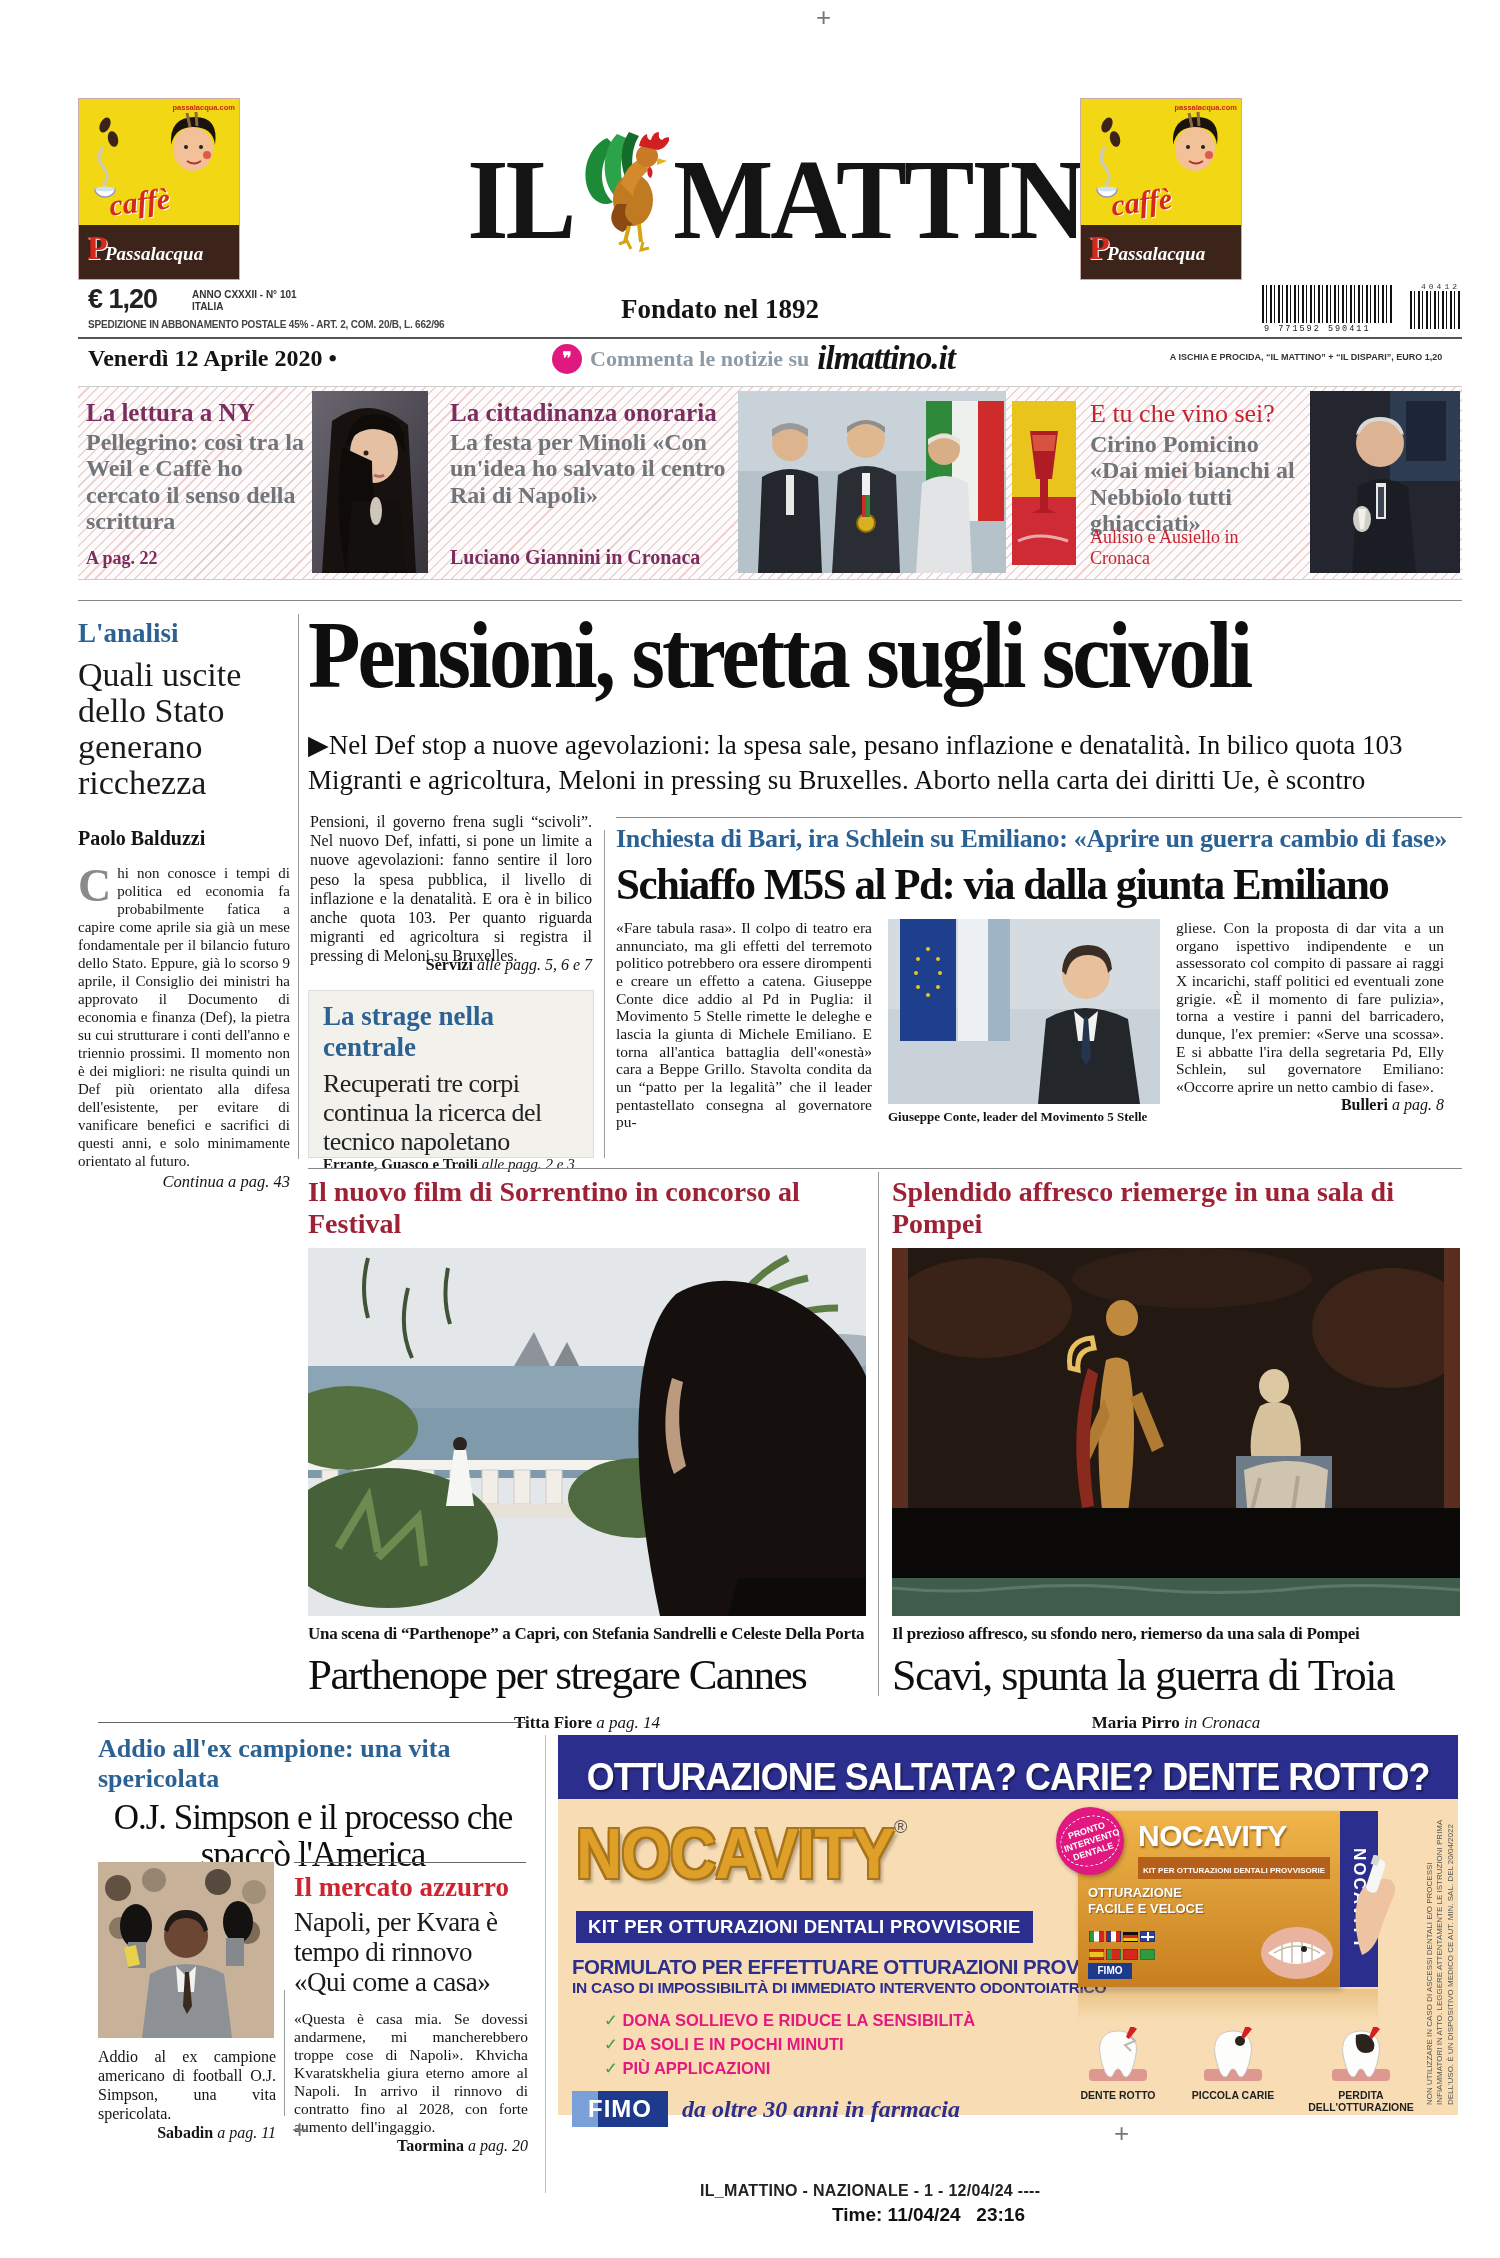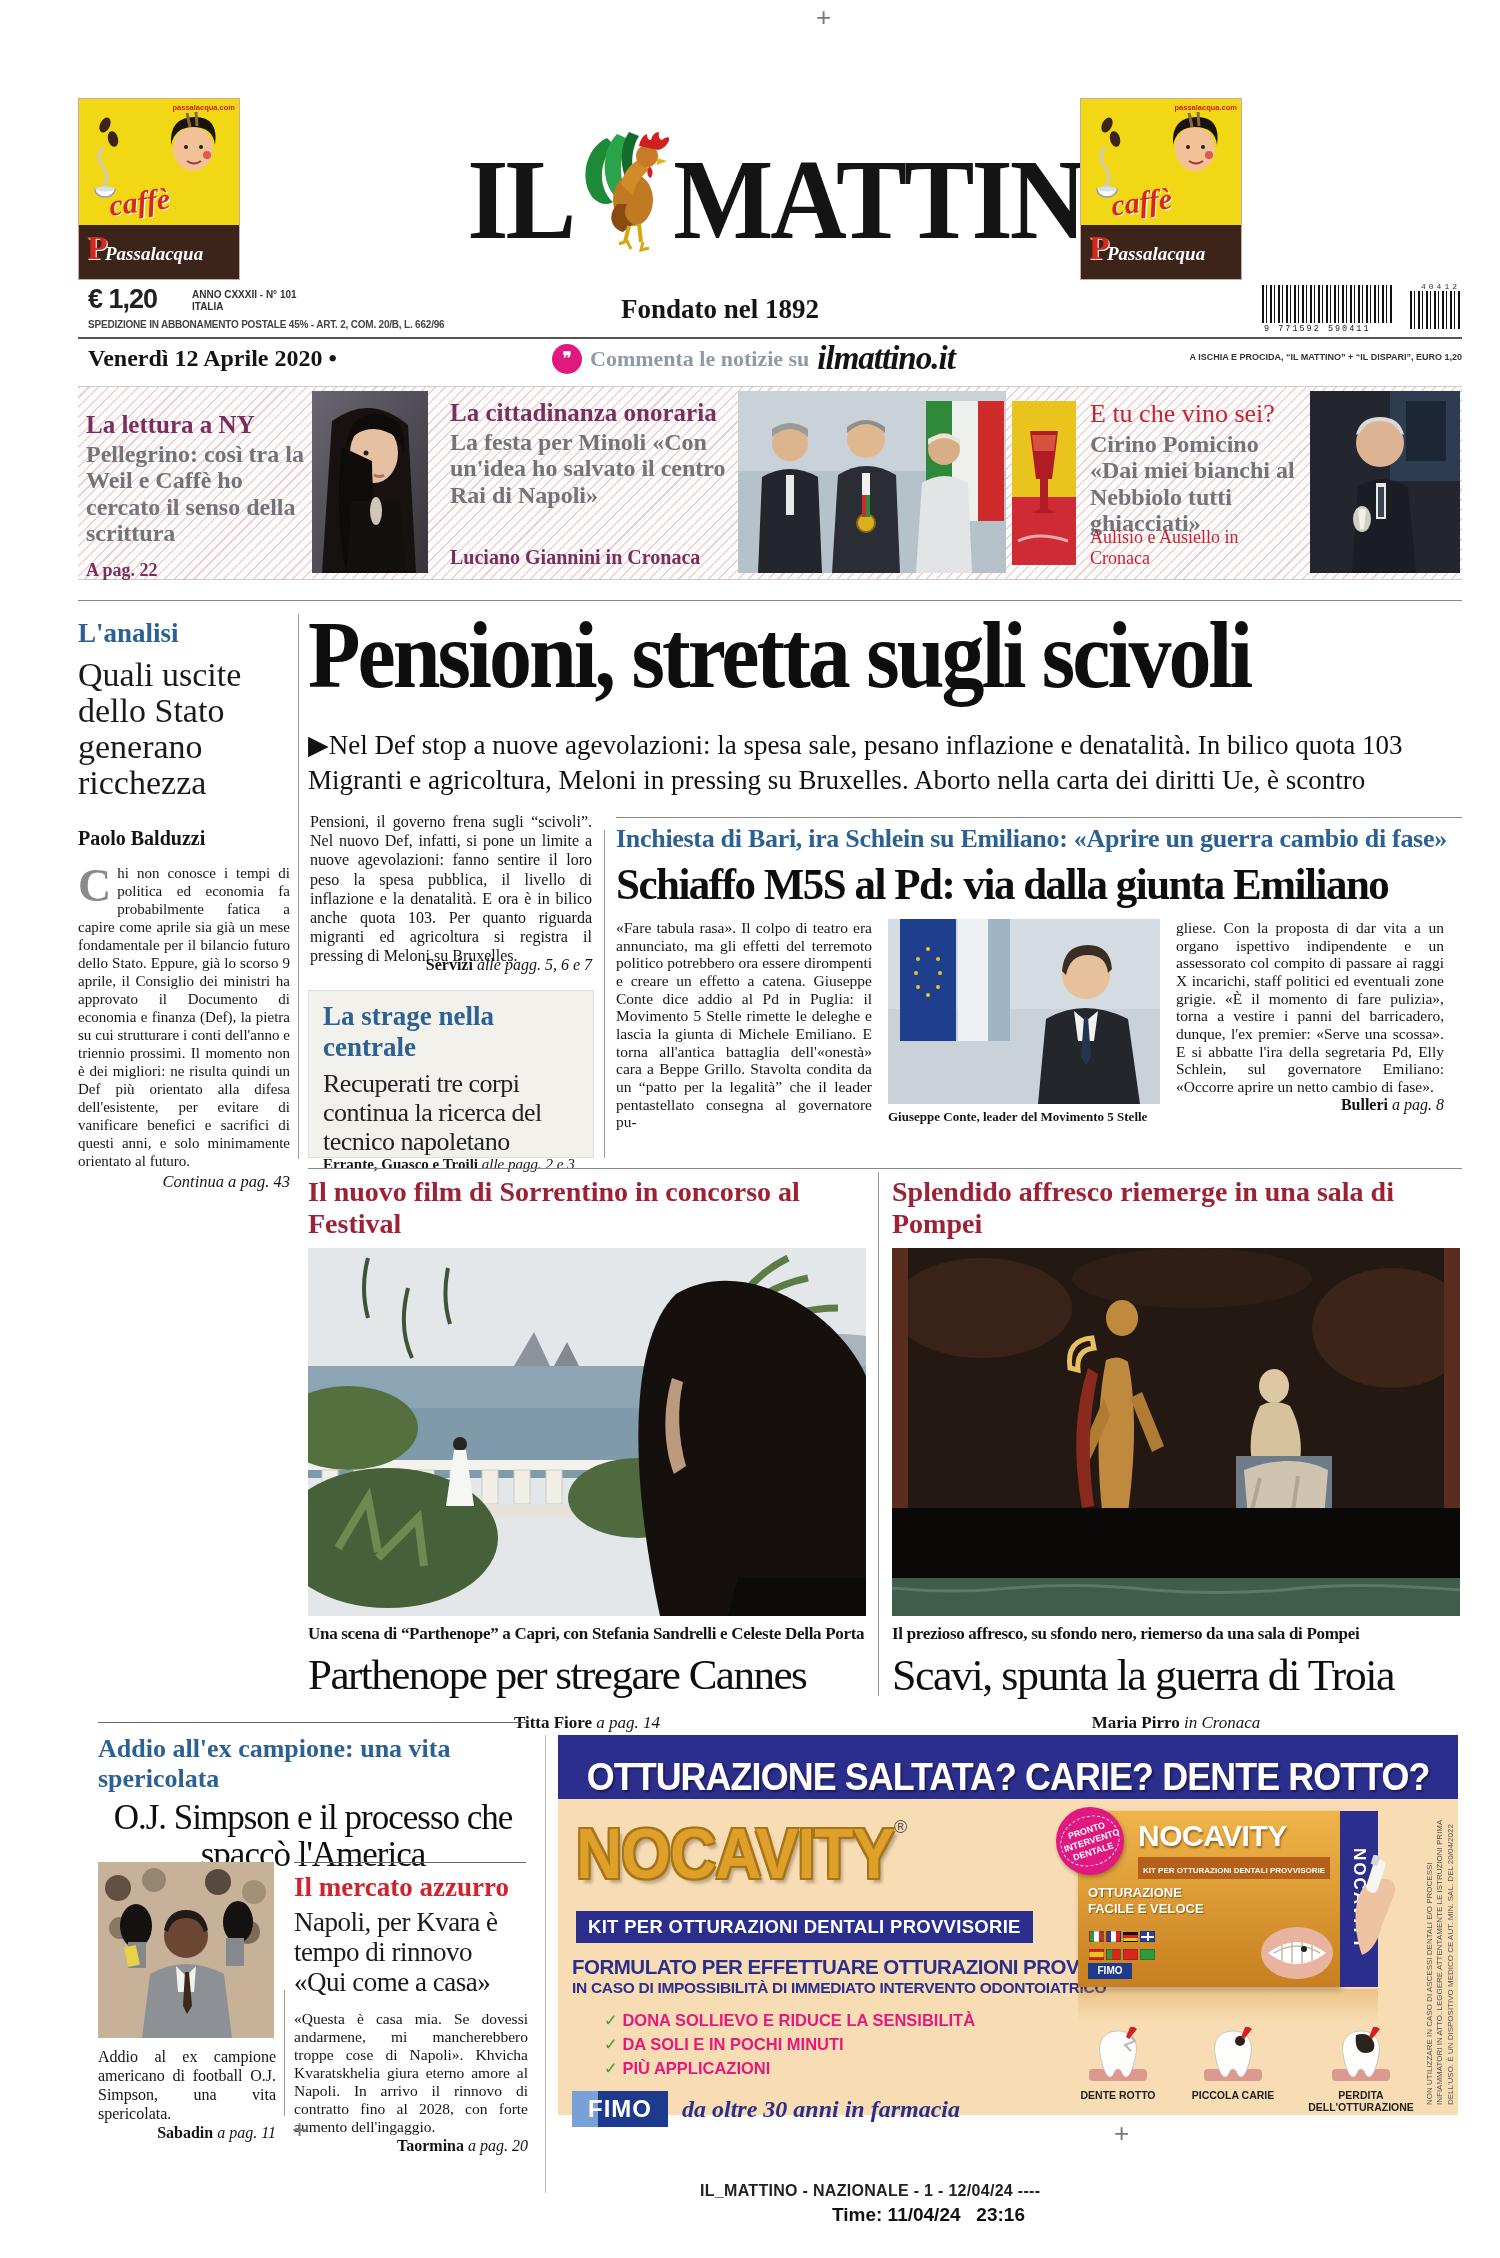--- a/index.html
+++ b/index.html
@@ -144,25 +144,25 @@
   <div class="abs sans b" style="left:88px;top:319px;font-size:10px;color:#444;letter-spacing:-.2px;">SPEDIZIONE IN ABBONAMENTO POSTALE 45% - ART. 2, COM. 20/B, L. 662/96</div>
   <div class="abs b" style="left:560px;top:294px;width:320px;text-align:center;font-size:27px;">Fondato nel 1892</div>
   <div class="rule" style="left:78px;top:337px;width:1384px;background:#555;height:1.5px;"></div>
 
   <div class="abs b" style="left:88px;top:345px;font-size:24px;">Venerdì 12 Aprile 2020 •</div>
   <div class="abs" style="left:552px;top:340px;width:520px;display:flex;align-items:center;gap:8px;">
     <span style="display:inline-block;width:30px;height:30px;border-radius:50%;background:#e0187f;color:#fff;text-align:center;font-size:17px;line-height:30px;font-weight:bold;">❞</span>
     <span class="b" style="color:#8d9ba6;font-size:22px;">Commenta le notizie su</span>
     <span class="b i" style="font-size:33px;letter-spacing:-1px;">ilmattino.it</span>
   </div>
-  <div class="abs sans b" style="left:1150px;top:352px;width:312px;font-size:9px;color:#333;text-align:right;">A ISCHIA E PROCIDA, “IL MATTINO” + “IL DISPARI”, EURO 1,20</div>
+  <div class="abs sans b" style="left:1150px;top:352px;width:312px;font-size:9px;color:#333;text-align:center;">A ISCHIA E PROCIDA, “IL MATTINO” + “IL DISPARI”, EURO 1,20</div>
 
   <div class="abs hatch" style="left:78px;top:386px;width:1384px;height:192px;border-top:1px solid #ccc;border-bottom:1px solid #ccc;">
 
-    <div class="abs" style="left:8px;top:24px;width:230px;height:170px;">
+    <div class="abs" style="left:8px;top:12px;width:230px;height:170px;">
       <div class="k-purple" style="font-size:25px;">La lettura a NY</div>
       <div class="teaser-text" style="font-size:24px;margin-top:2px;">Pellegrino: così tra la Weil e Caffè ho cercato il senso della scrittura</div>
       <div class="k-purple" style="font-size:18px;position:absolute;bottom:0;">A pag. 22</div>
     </div>
     <div class="abs" style="left:234px;top:4px;width:116px;height:182px;">
       <svg width="116" height="182" viewBox="0 0 116 182">
         <rect width="116" height="182" fill="#565258"></rect>
         <rect width="116" height="182" fill="url(#g1)"></rect>
         <defs>
             <linearGradient id="g1" x1="0" y1="0" x2="1" y2="1">

